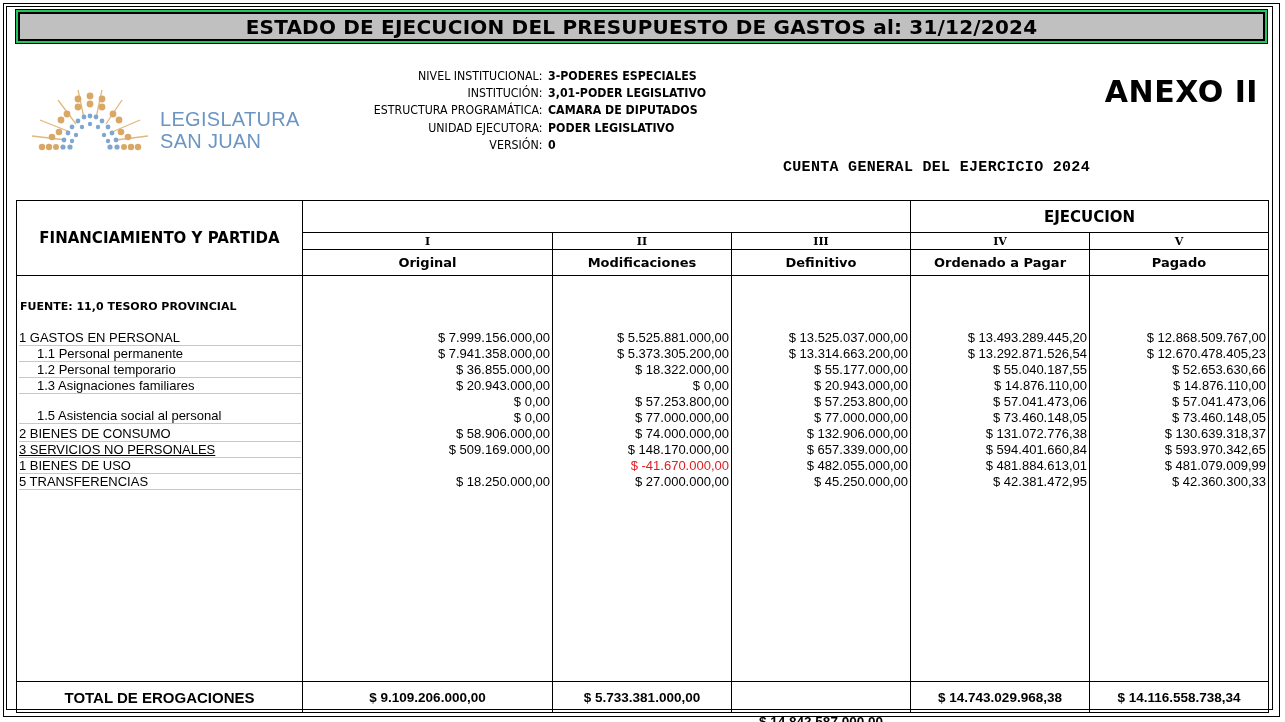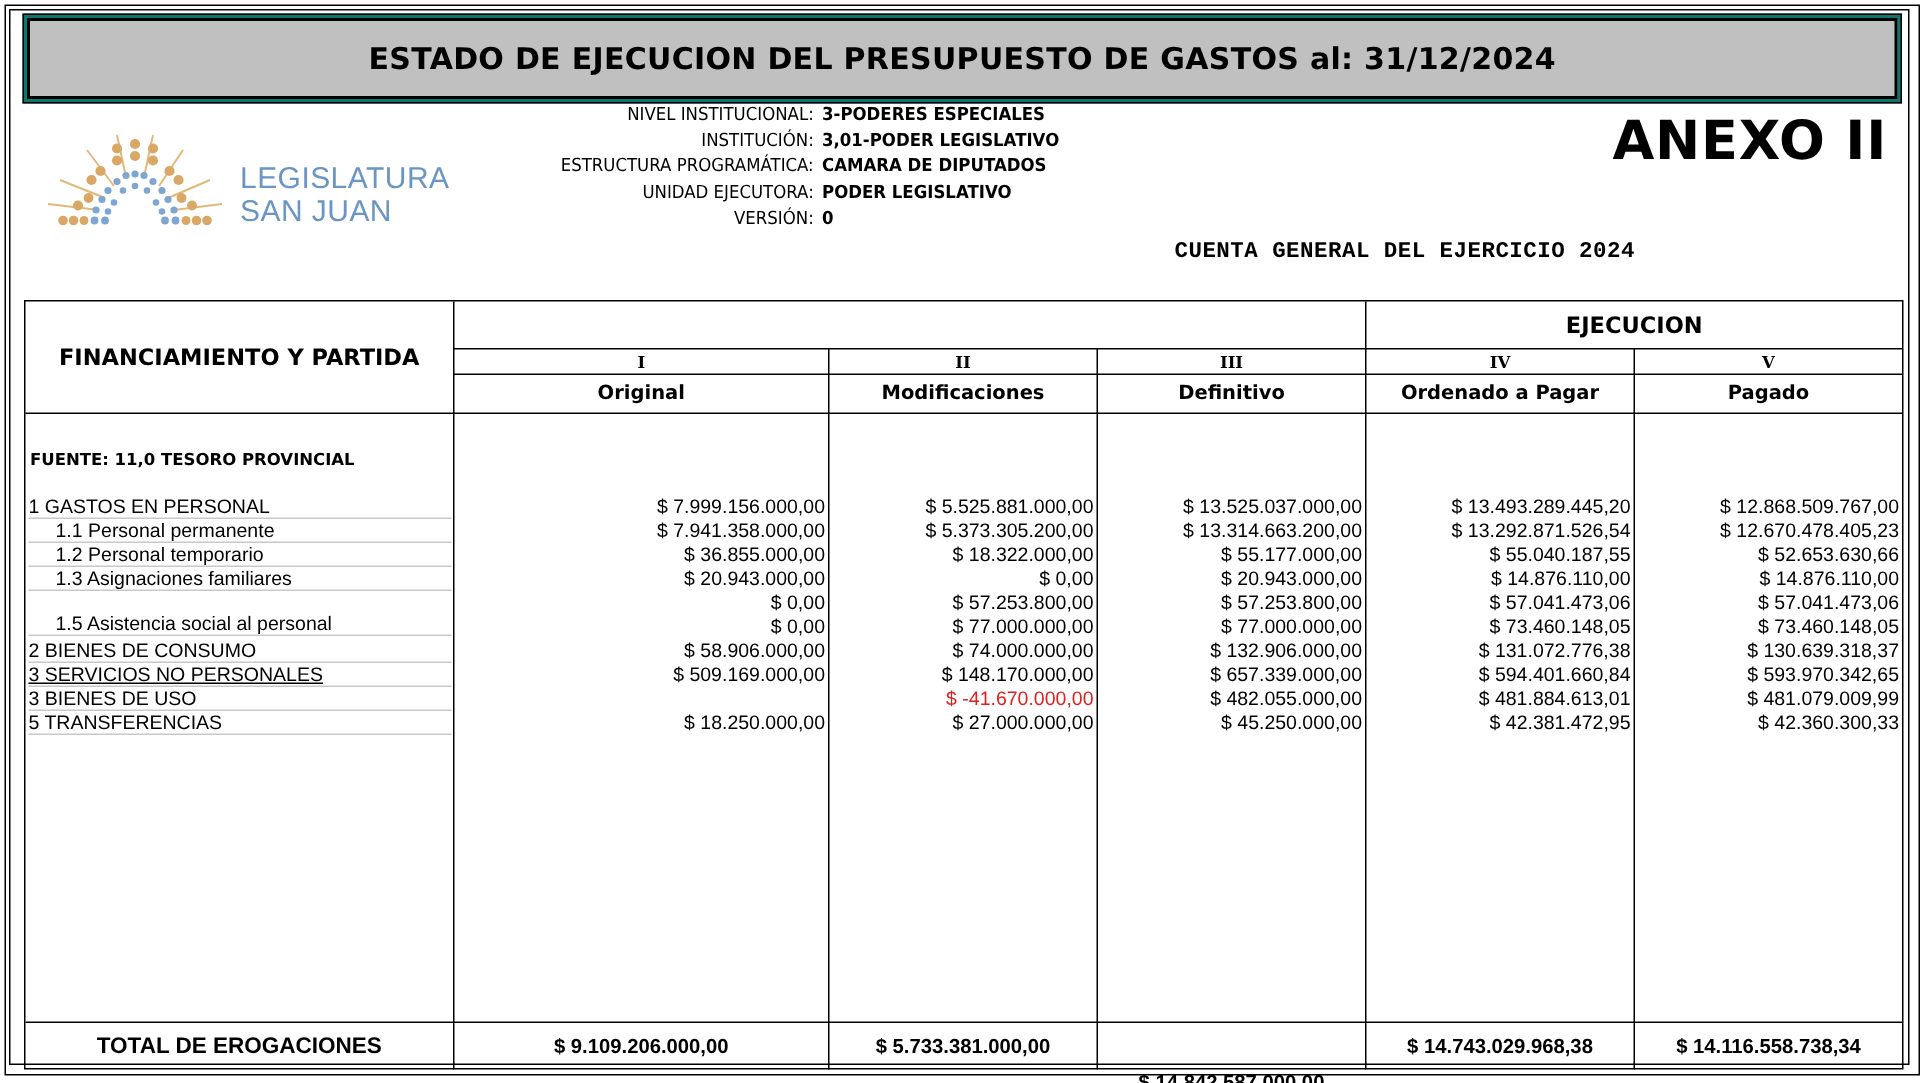--- a/index.html
+++ b/index.html
@@ -3,35 +3,35 @@
 <meta charset="utf-8">
 <style>
   html, body { margin: 0; padding: 0; background: #ffffff; }
   body { width: 1285px; height: 722px; position: relative; overflow: hidden; font-family: "DejaVu Sans", sans-serif; color: #000; }
 
   
   .outer { position: absolute; left: 3px; top: 3px; width: 1277px; height: 714px; border: 1px solid #000; box-sizing: border-box; }
   .outer-inner { position: absolute; left: 6px; top: 6px; width: 1267px; height: 704px; border: 1px solid #000; box-sizing: border-box; }
 
   
-  .title-bar { position: absolute; left: 15px; top: 9px; width: 1253px; height: 60px; border: 1px solid #000; box-sizing: border-box; background: #0f766e; }
+  .title-bar { position: absolute; left: 15px; top: 9px; width: 1253px; height: 35px; border: 1px solid #000; box-sizing: border-box; background: #22c55e; }
   .title-bar-inner { position: absolute; left: 2px; top: 2px; right: 2px; bottom: 2px; border: 2px solid #000; background: #c0c0c0; display: flex; align-items: center; justify-content: center; }
   .title-text { font-family: "DejaVu Sans", sans-serif; font-weight: bold; font-size: 20px; letter-spacing: 0.2px; }
 
   
   .logo { position: absolute; left: 28px; top: 86px; width: 260px; height: 70px; }
   .logo-text { position: absolute; left: 132px; top: 22px; color: #6b95c3; font-family: "Liberation Sans", sans-serif; font-size: 20px; line-height: 22px; letter-spacing: 0.3px; }
 
   
   .info { position: absolute; left: 300px; top: 68px; font-family: "DejaVu Sans", sans-serif; font-size: 12px; }
   .info-row { display: flex; height: 17.2px; line-height: 17px; }
   .info-label { width: 248px; text-align: right; padding-right: 6px; box-sizing: border-box; font-size: 12px; transform: scaleX(0.92); transform-origin: right; }
   .info-value { font-weight: bold; font-size: 12px; transform: scaleX(0.92); transform-origin: left; white-space: nowrap; }
 
-  .anexo { position: absolute; right: 27px; top: 74px; font-family: "DejaVu Sans", sans-serif; font-weight: bold; font-size: 36px; letter-spacing: 0.5px; }
+  .anexo { position: absolute; right: 27px; top: 74px; font-family: "DejaVu Sans", sans-serif; font-weight: bold; font-size: 30px; letter-spacing: 0.5px; }
   .cuenta { position: absolute; left: 783px; top: 159px; font-family: Liberation Mono, monospace; font-weight: bold; font-size: 15px; letter-spacing: 0.3px; }
 
   
   .tbl { position: absolute; left: 16px; top: 200px; width: 1253px; height: 513px; border: 1px solid #000; box-sizing: border-box; }
   .vline { position: absolute; top: 0; width: 1px; background: #000; }
   .hline { position: absolute; height: 1px; background: #000; }
 
   .hdr { position: absolute; display: flex; align-items: center; justify-content: center; font-weight: bold; font-family: "DejaVu Sans", sans-serif; }
   .hdr-group { font-size: 15px; }
   .hdr-roman { font-size: 11px; font-family: "DejaVu Serif", serif; }
@@ -229,21 +229,21 @@
   <div class="cell" style="top:225px;left:894px;width:176px;">$ 131.072.776,38</div>
   <div class="cell" style="top:225px;left:1073px;width:176px;">$ 130.639.318,37</div>
 
   <div class="row-label" style="top:241px;text-decoration:underline;">3 SERVICIOS NO PERSONALES</div>
   <div class="cell" style="top:241px;left:286px;width:247px;">$ 509.169.000,00</div>
   <div class="cell" style="top:241px;left:536px;width:176px;">$ 148.170.000,00</div>
   <div class="cell" style="top:241px;left:715px;width:176px;">$ 657.339.000,00</div>
   <div class="cell" style="top:241px;left:894px;width:176px;">$ 594.401.660,84</div>
   <div class="cell" style="top:241px;left:1073px;width:176px;">$ 593.970.342,65</div>
 
-  <div class="row-label" style="top:257px;">3 BIENES DE USO</div>
+  <div class="row-label" style="top:257px;">1 BIENES DE USO</div>
   <div class="cell neg" style="top:257px;left:536px;width:176px;">$ -41.670.000,00</div>
   <div class="cell" style="top:257px;left:715px;width:176px;">$ 482.055.000,00</div>
   <div class="cell" style="top:257px;left:894px;width:176px;">$ 481.884.613,01</div>
   <div class="cell" style="top:257px;left:1073px;width:176px;">$ 481.079.009,99</div>
 
   <div class="row-label" style="top:273px;">5 TRANSFERENCIAS</div>
   <div class="cell" style="top:273px;left:286px;width:247px;">$ 18.250.000,00</div>
   <div class="cell" style="top:273px;left:536px;width:176px;">$ 27.000.000,00</div>
   <div class="cell" style="top:273px;left:715px;width:176px;">$ 45.250.000,00</div>
   <div class="cell" style="top:273px;left:894px;width:176px;">$ 42.381.472,95</div>

